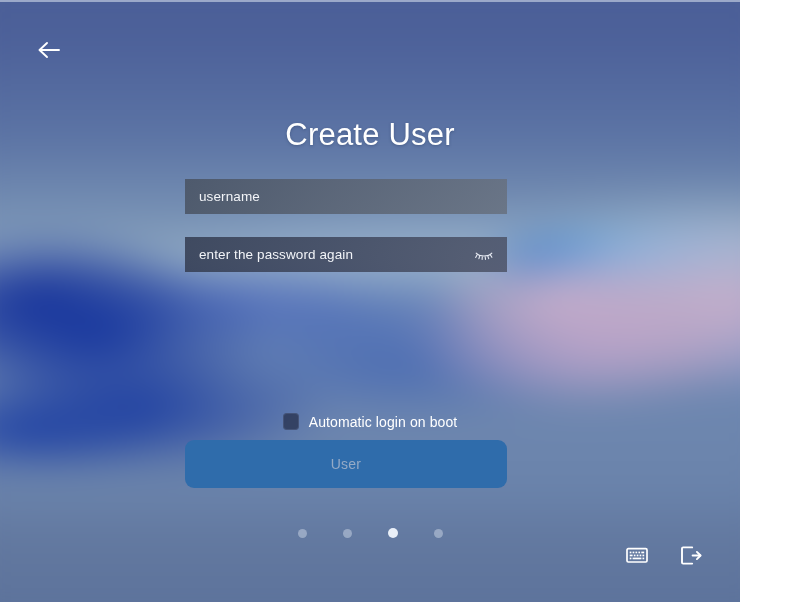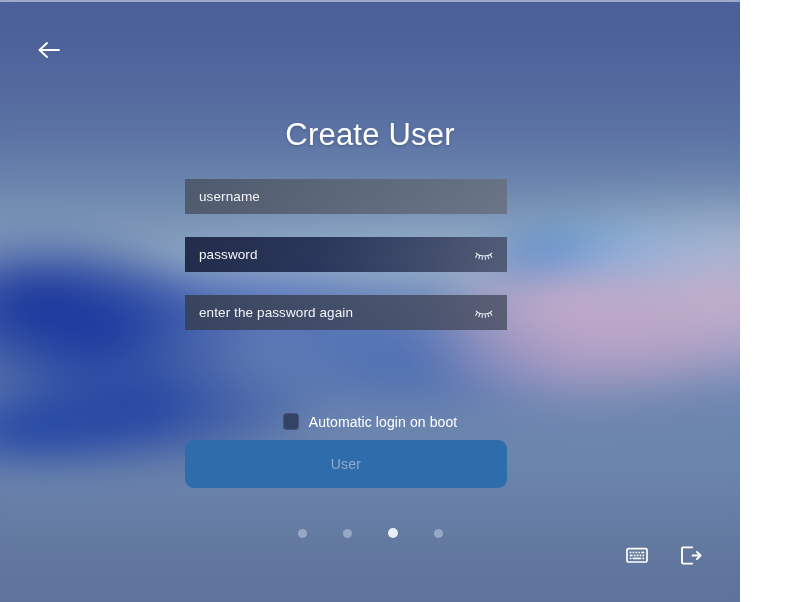--- a/index.html
+++ b/index.html
@@ -254,36 +254,20 @@
 
     <div class="title">Create User</div>
 
     <div class="form">
 
       <div class="field f-username">
         <span class="placeholder">username</span>
       </div>
 
 
-      <div class="field f-password">
-        <span class="placeholder">password</span>
-        <span class="eye-toggle">
-          <span>
-            <svg width="20" height="14" viewBox="0 0 20 14" fill="none">
-              <path d="M2.2 5.2 C5.2 8.9 14.8 8.9 17.8 5.2" stroke="#e8ecf4" stroke-width="1.1" stroke-linecap="round" fill="none"></path>
-              <path d="M3.0 7.1 L1.7 9.4" stroke="#e8ecf4" stroke-width="1.1" stroke-linecap="round"></path>
-              <path d="M5.6 8.3 L4.9 10.7" stroke="#e8ecf4" stroke-width="1.1" stroke-linecap="round"></path>
-              <path d="M8.3 8.9 L8.1 11.4" stroke="#e8ecf4" stroke-width="1.1" stroke-linecap="round"></path>
-              <path d="M11.2 8.9 L11.5 11.4" stroke="#e8ecf4" stroke-width="1.1" stroke-linecap="round"></path>
-              <path d="M13.9 8.3 L14.7 10.7" stroke="#e8ecf4" stroke-width="1.1" stroke-linecap="round"></path>
-              <path d="M16.5 7.1 L17.9 9.3" stroke="#e8ecf4" stroke-width="1.1" stroke-linecap="round"></path>
-            </svg>
-          </span>
-        </span>
-      </div>
 
       <div class="field f-password2">
         <span class="placeholder">enter the password again</span>
         <span class="eye-toggle">
           <span>
             <svg width="20" height="14" viewBox="0 0 20 14" fill="none">
               <path d="M2.2 5.2 C5.2 8.9 14.8 8.9 17.8 5.2" stroke="#e8ecf4" stroke-width="1.1" stroke-linecap="round" fill="none"></path>
               <path d="M3.0 7.1 L1.7 9.4" stroke="#e8ecf4" stroke-width="1.1" stroke-linecap="round"></path>
               <path d="M5.6 8.3 L4.9 10.7" stroke="#e8ecf4" stroke-width="1.1" stroke-linecap="round"></path>
               <path d="M8.3 8.9 L8.1 11.4" stroke="#e8ecf4" stroke-width="1.1" stroke-linecap="round"></path>

